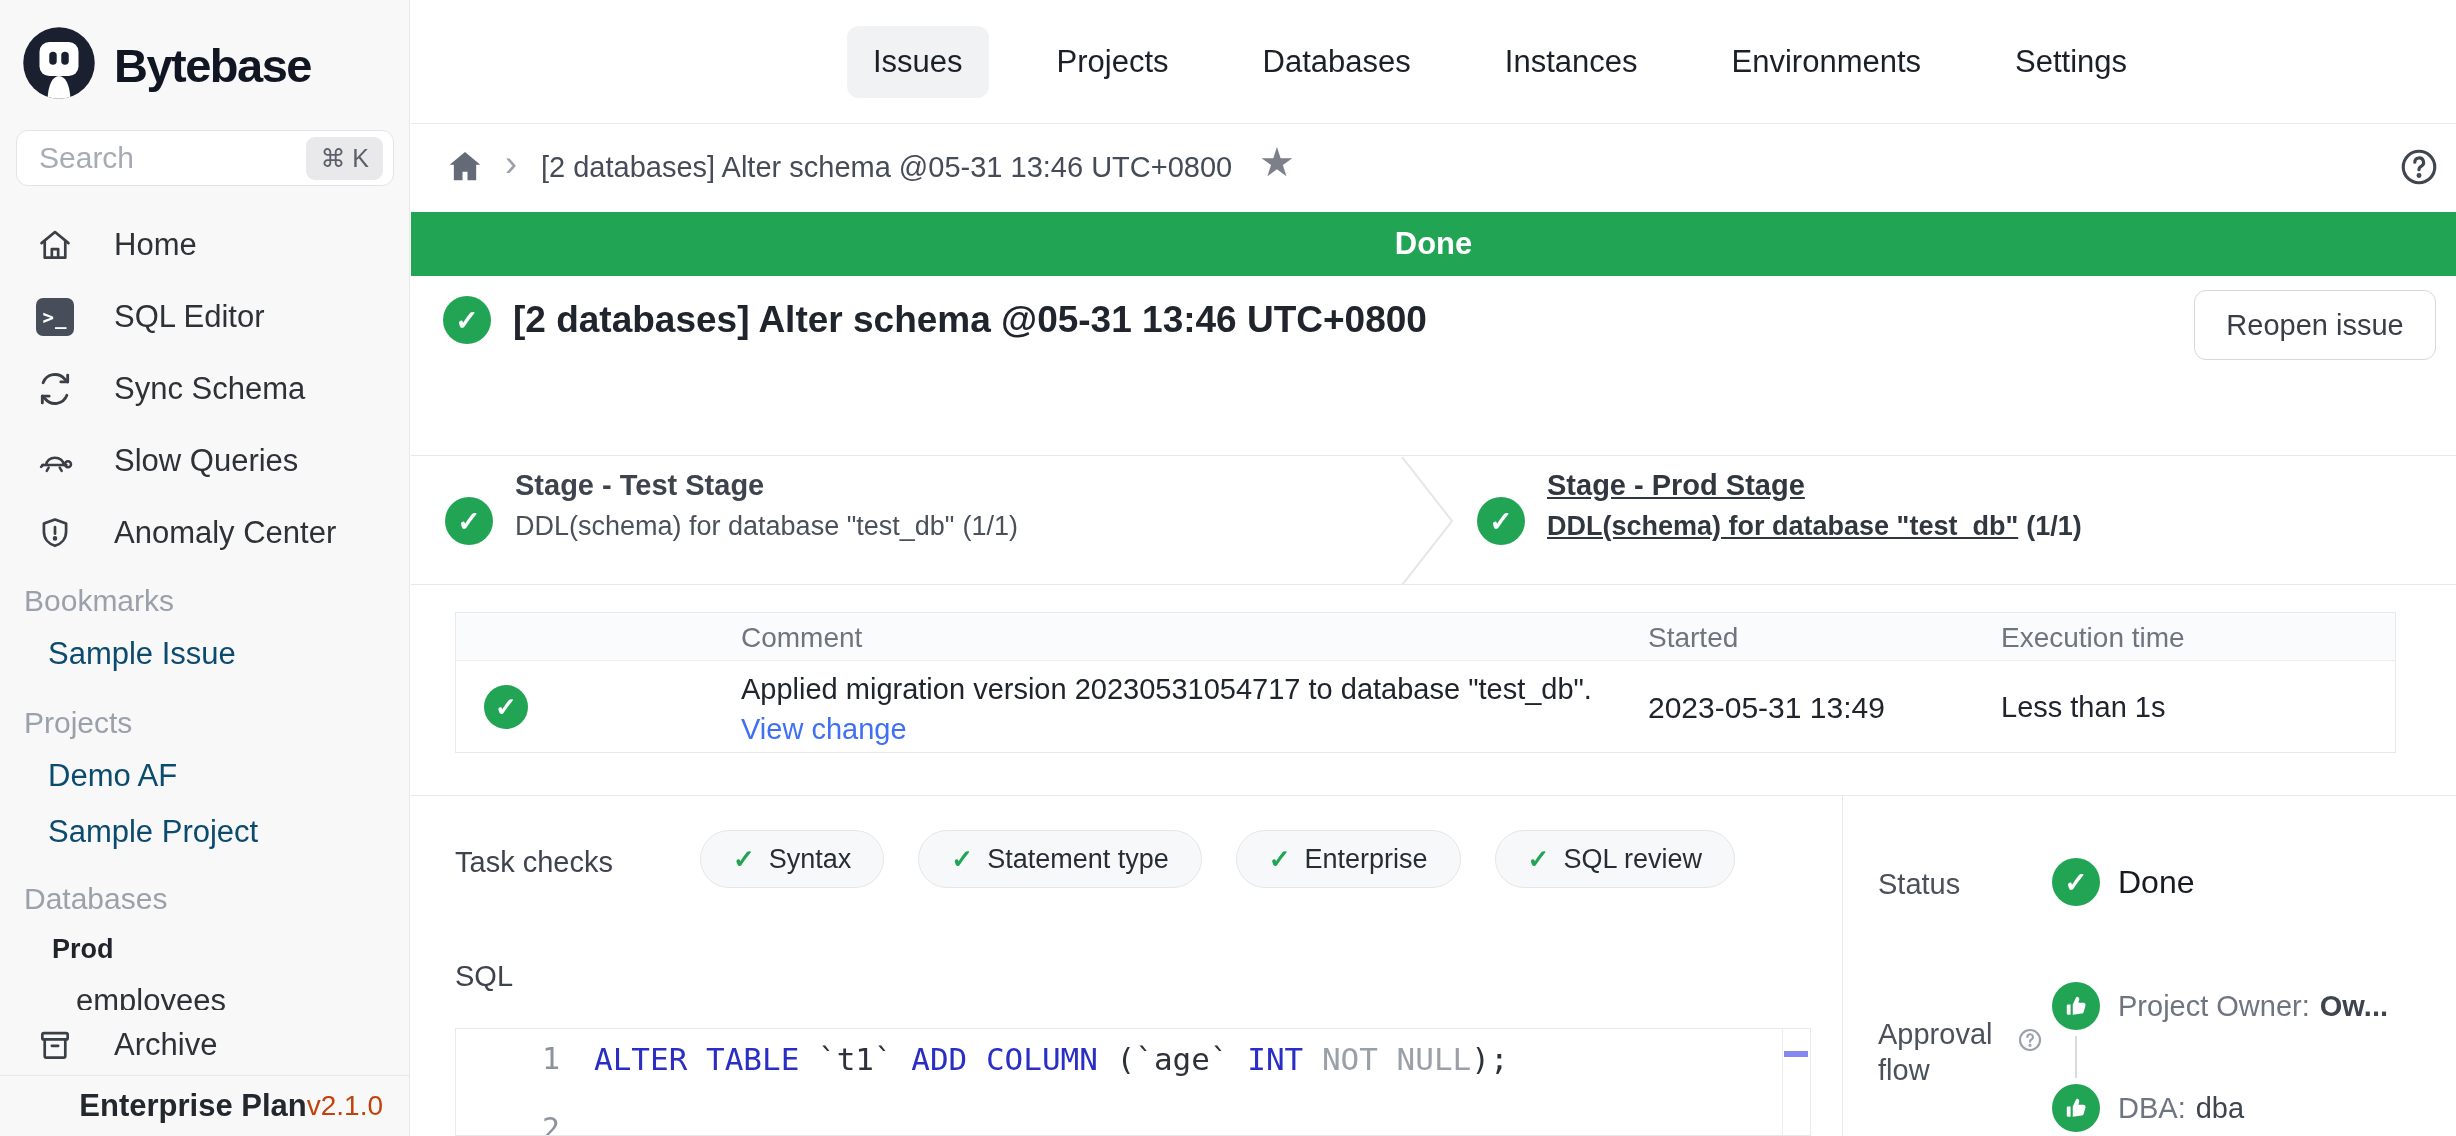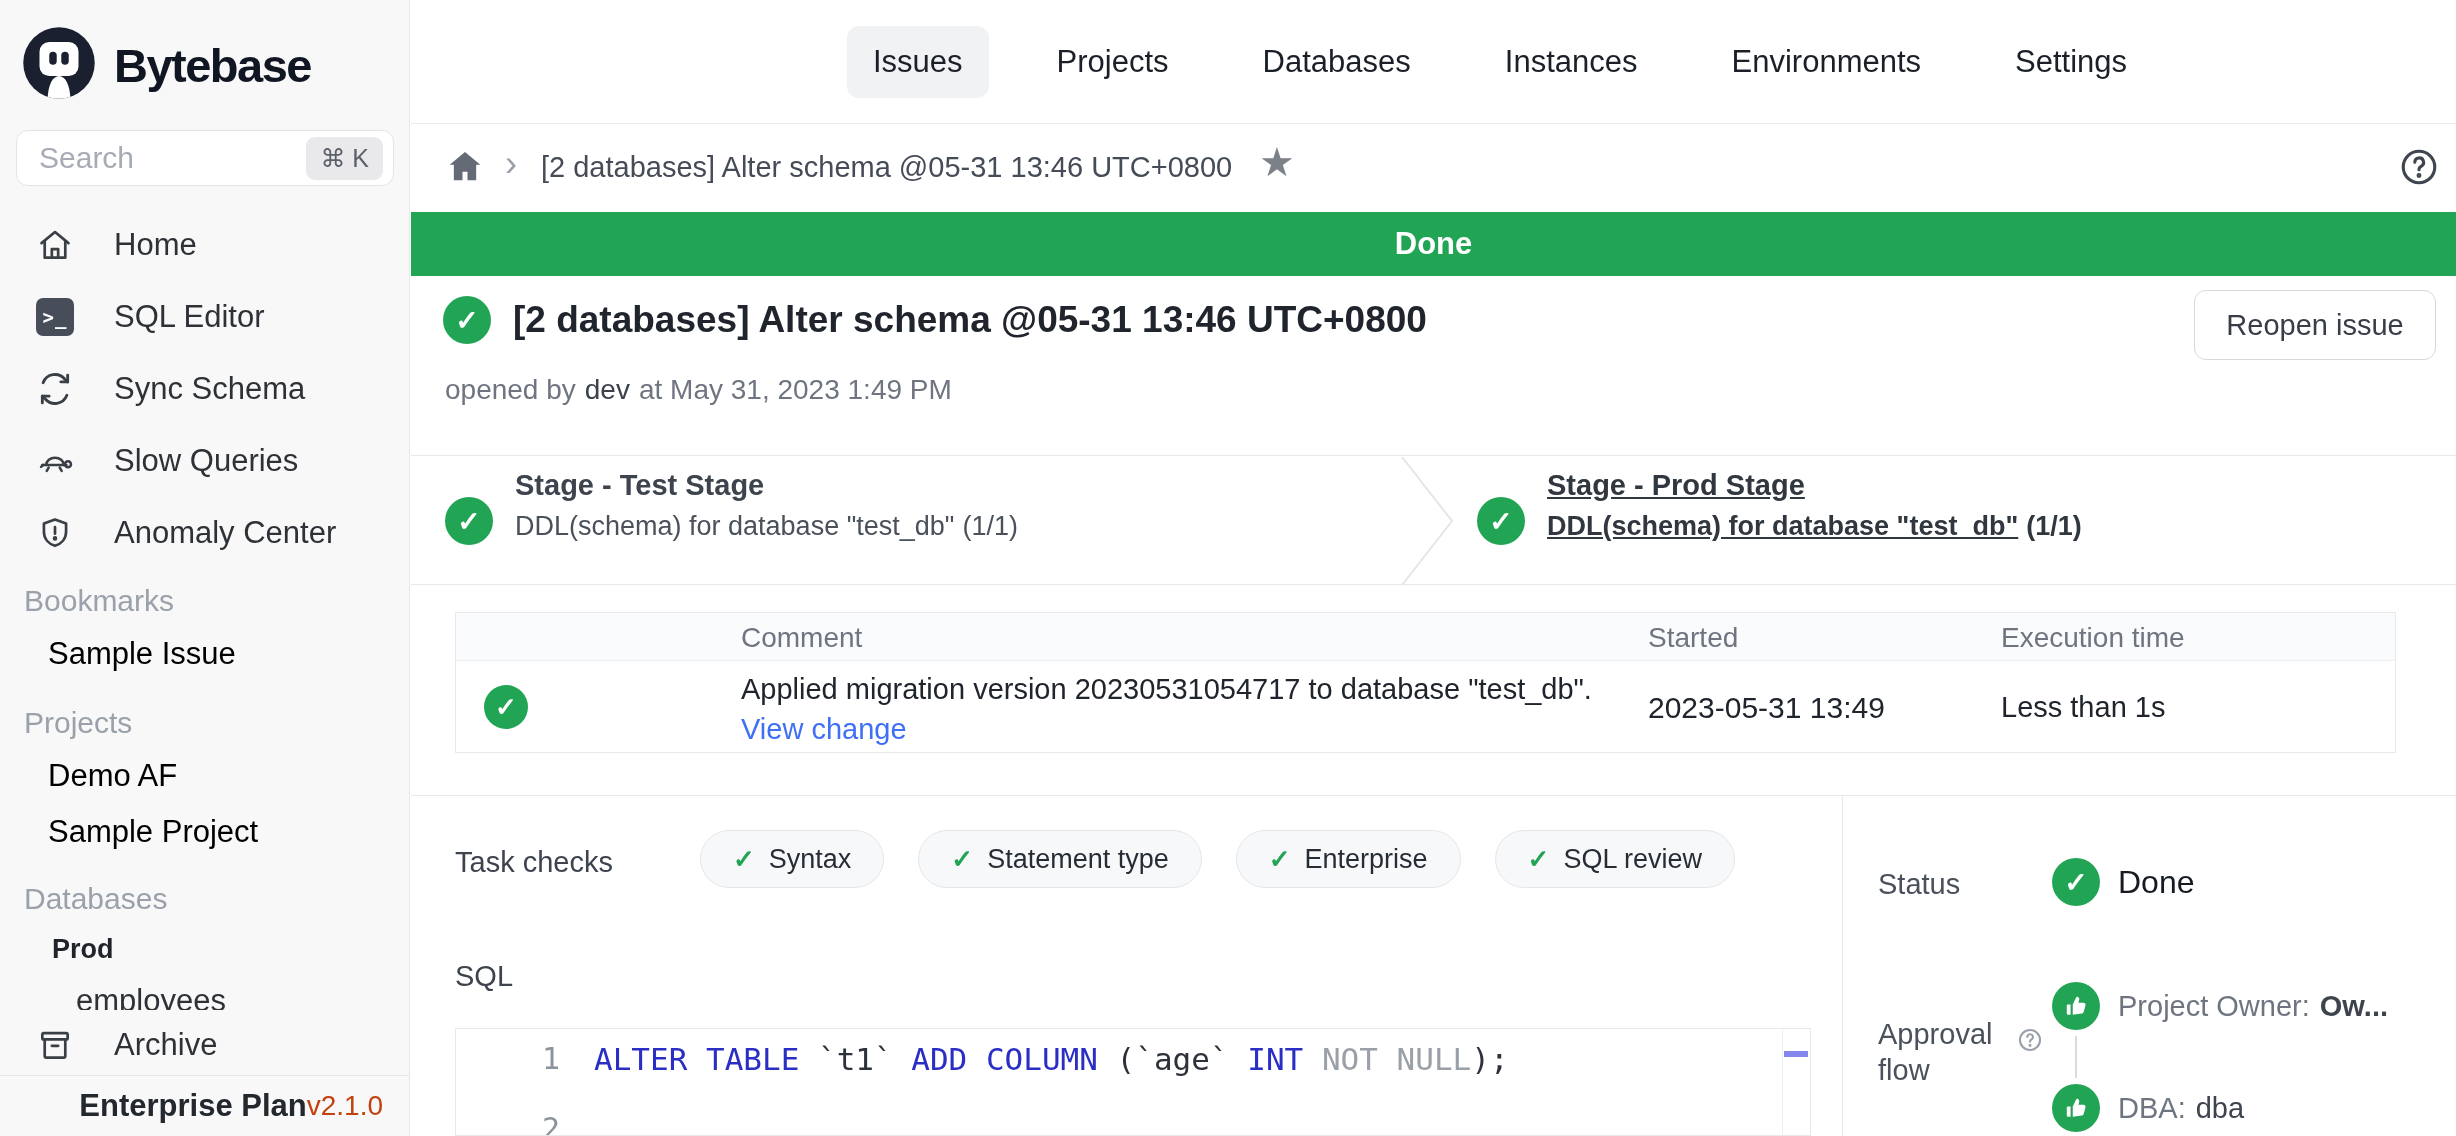--- a/index.html
+++ b/index.html
@@ -13,21 +13,21 @@
   .logo-row { left:20px; top:24px; display:flex; align-items:center; gap:16px; }
   .wordmark { font-size:47px; font-weight:800; color:#101622; letter-spacing:-1.5px; }
   .search-box { left:16px; top:130px; width:378px; height:56px; background:#fff; border:1px solid #e3e4e8; border-radius:12px; display:flex; align-items:center; padding:0 10px 0 22px; }
   .search-box input { flex:1; border:none; outline:none; font-size:30px; color:#3a3f46; background:transparent; min-width:0; font-family:"Liberation Sans", sans-serif; }
   .search-box input::placeholder { color:#a6abb4; }
   .kbd { background:#e9e9ec; border-radius:9px; padding:7px 14px; font-size:25px; color:#5a5f68; white-space:nowrap; }
   .nav-item { left:0; width:410px; height:62px; display:flex; align-items:center; gap:40px; padding-left:36px; cursor:pointer; }
   .nav-item .lbl { font-size:31px; color:#2e3237; }
   .icon-36 { width:38px; height:38px; flex:0 0 38px; }
   .sec-label { left:24px; font-size:30px; color:#9ba1aa; }
-  .sub-item { left:48px; font-size:31px; color:#000000; cursor:pointer; }
+  .sub-item { left:48px; font-size:31px; color:#0c4a6e; cursor:pointer; }
   .db-bold { left:52px; font-size:27px; font-weight:700; color:#20242a; cursor:pointer; }
   .clip-box { left:76px; top:980px; height:30px; overflow:hidden; width:260px; }
   .clip-box .lbl { font-size:31px; color:#2e3237; line-height:42px; }
   .term-icon { width:38px; height:38px; background:#474d59; border-radius:7px; color:#fff; font-family:"DejaVu Sans Mono", monospace; font-size:19px; font-weight:700; display:flex; align-items:center; justify-content:center; letter-spacing:1px; }
   .side-footer { left:0; top:1075px; width:409px; height:61px; border-top:1px solid #e7e8ea; display:flex; align-items:center; justify-content:flex-end; padding:0 26px; }
   .plan { font-size:31px; font-weight:600; color:#23272e; }
   .version { font-size:28px; color:#c2410c; }
 
   
   .topnav { left:411px; top:0; width:2045px; height:124px; border-bottom:1px solid #e9eaec; background:#fff; }
@@ -259,23 +259,20 @@
     </span>
   </div>
 
   <div class="abs banner">
     <span class="txt">Done</span>
   </div>
 
   <div class="abs check-circle cc-48 issue-check">✓</div>
   <div class="abs issue-title">[2 databases] Alter schema @05-31 13:46 UTC+0800</div>
   <div class="abs reopen-btn">Reopen issue</div>
-  <div class="abs opened-line">
-    <span>opened by</span><span class="author">dev</span><span>at May 31, 2023 1:49 PM</span>
-  </div>
 
   <div class="abs stage-strip">
     <div class="stage" style="left:34px">
       <span class="check-circle cc-48">✓</span>
       <span class="stage-title">Stage - Test Stage</span>
       <span class="stage-task"><span class="task-text">DDL(schema) for database "test_db"</span><span class="task-prog">(1/1)</span></span>
     </div>
     <svg class="abs" style="left:989px; top:1px" width="58" height="128">
         <polyline points="2,0 52,64 2,128" fill="none" stroke="#e4e6e9" stroke-width="2"></polyline>
       </svg>

